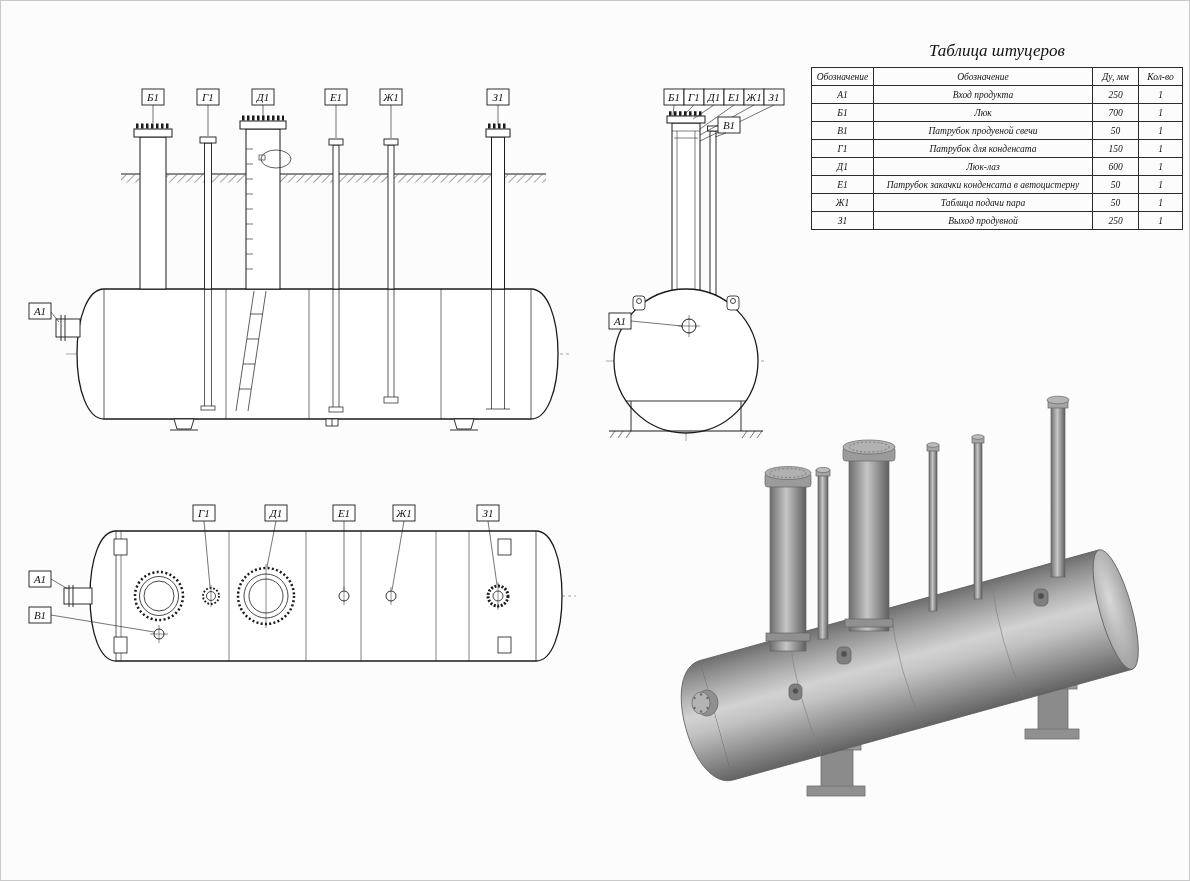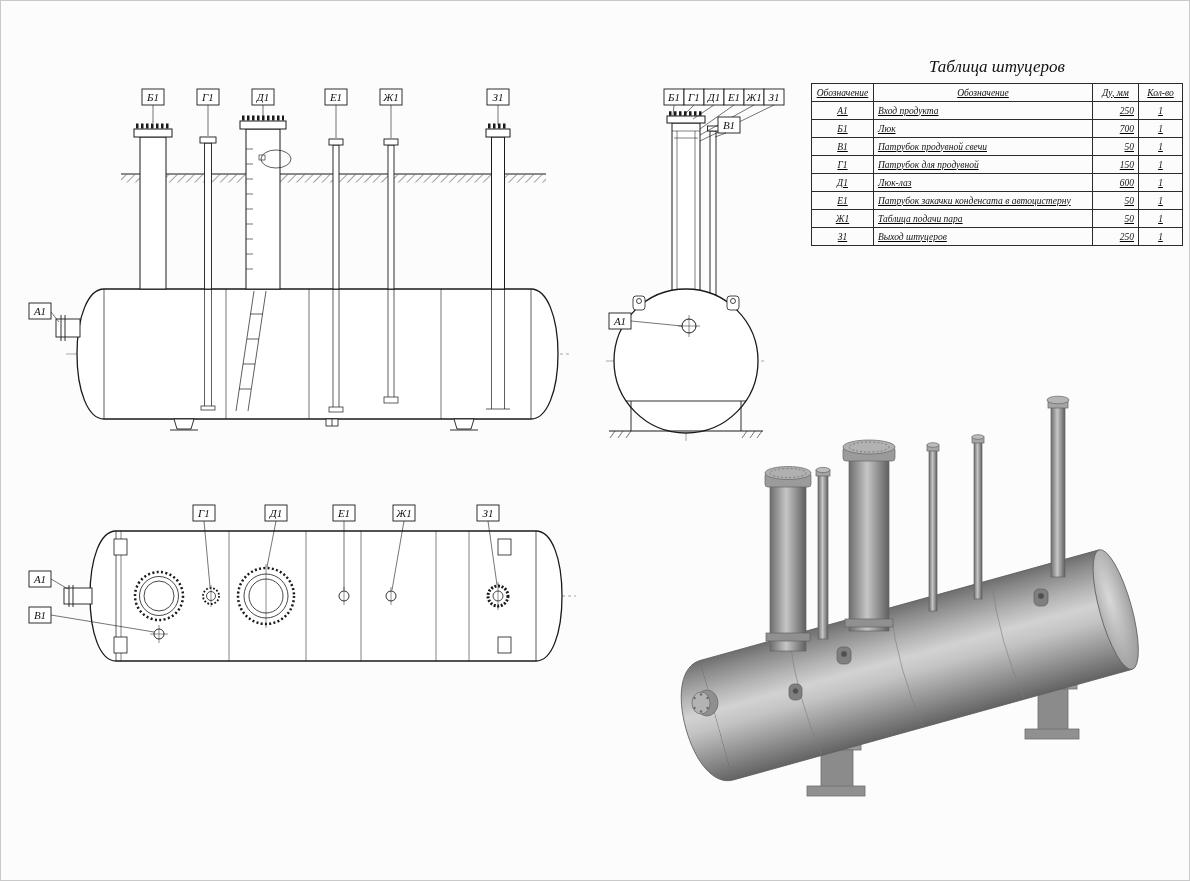--- a/index.html
+++ b/index.html
@@ -5,32 +5,32 @@
   * { box-sizing: border-box; }
   html, body { margin:0; padding:0; background:#ffffff; }
   .sheet {
     position:relative; width:1190px; height:881px;
     background:#fcfcfc; border:1px solid #c9c9c9;
     font-family:"Liberation Serif", serif; overflow:hidden;
   }
   .view { position:absolute; }
   svg text { font-family:"Liberation Serif", serif; font-style:italic; fill:#111; stroke:none; }
   .lbl { font-size:11px; text-anchor:middle; }
-  .tblwrap { position:absolute; left:810px; top:56px; width:372px; }
+  .tblwrap { position:absolute; left:810px; top:40px; width:372px; }
   .tbl-title { text-align:center; font-style:italic; font-size:17px; color:#111; margin-bottom:6px; }
-  table.nozzles { border-collapse:collapse; width:100%; table-layout:fixed;text-decoration:underline; }
+  table.nozzles { border-collapse:collapse; width:100%; table-layout:fixed; }
   table.nozzles th, table.nozzles td {
     border:1px solid #2b2b2b; font-style:italic; font-size:9.5px; color:#111;
     height:18px; padding:0 4px; overflow:hidden; white-space:nowrap; font-weight:normal;
   }
   th.c-designation { width:62px; } th.c-dn { width:46px; } th.c-qty { width:44px; }
   th { text-align:center; }
   td.t-designation { text-align:center; }
-  td.t-purpose { text-align:left; }
-  td.t-dn { text-align:right; padding-right:8px;margin-top:18px; }
+  td.t-purpose { text-align:center; }
+  td.t-dn { text-align:center; padding-right:8px;margin-top:18px; }
   td.t-qty { text-align:center; }
 </style>
 </head>
 <body>
 
 <div class="sheet">
 
   <svg class="view" style="left:25px;top:78px" width="550" height="370" viewBox="0 0 550 370">
     <defs>
       <pattern id="hatch" patternUnits="userSpaceOnUse" width="6" height="8" patternTransform="rotate(45)">
@@ -498,21 +498,21 @@
           <td class="t-qty">1</td>
         </tr>
         <tr>
           <td class="t-designation">В1</td>
           <td class="t-purpose">Патрубок продувной свечи</td>
           <td class="t-dn">50</td>
           <td class="t-qty">1</td>
         </tr>
         <tr>
           <td class="t-designation">Г1</td>
-          <td class="t-purpose">Патрубок для продувной</td>
+          <td class="t-purpose">Патрубок для конденсата</td>
           <td class="t-dn">150</td>
           <td class="t-qty">1</td>
         </tr>
         <tr>
           <td class="t-designation">Д1</td>
           <td class="t-purpose">Люк-лаз</td>
           <td class="t-dn">600</td>
           <td class="t-qty">1</td>
         </tr>
         <tr>
@@ -522,21 +522,21 @@
           <td class="t-qty">1</td>
         </tr>
         <tr>
           <td class="t-designation">Ж1</td>
           <td class="t-purpose">Таблица подачи пара</td>
           <td class="t-dn">50</td>
           <td class="t-qty">1</td>
         </tr>
         <tr>
           <td class="t-designation">З1</td>
-          <td class="t-purpose">Выход штуцеров</td>
+          <td class="t-purpose">Выход продувной</td>
           <td class="t-dn">250</td>
           <td class="t-qty">1</td>
         </tr>
       </tbody>
     </table>
   </div>
 
 </div>
 
 </body></html>

